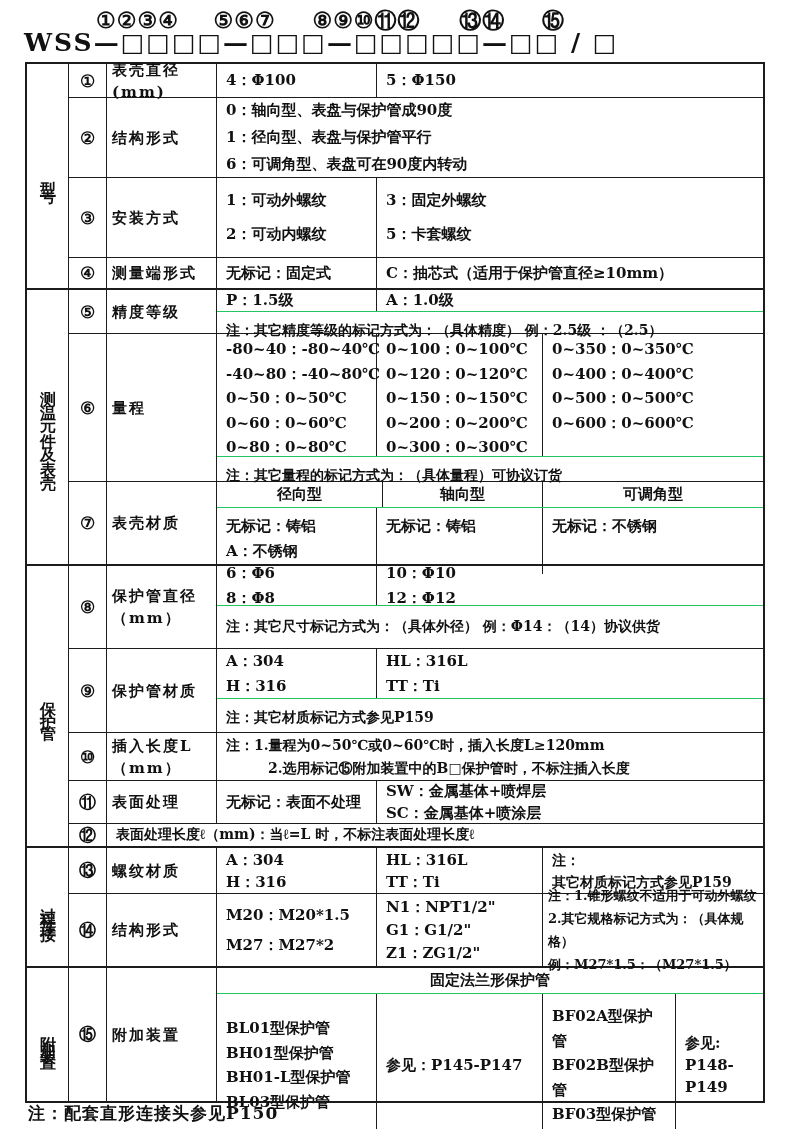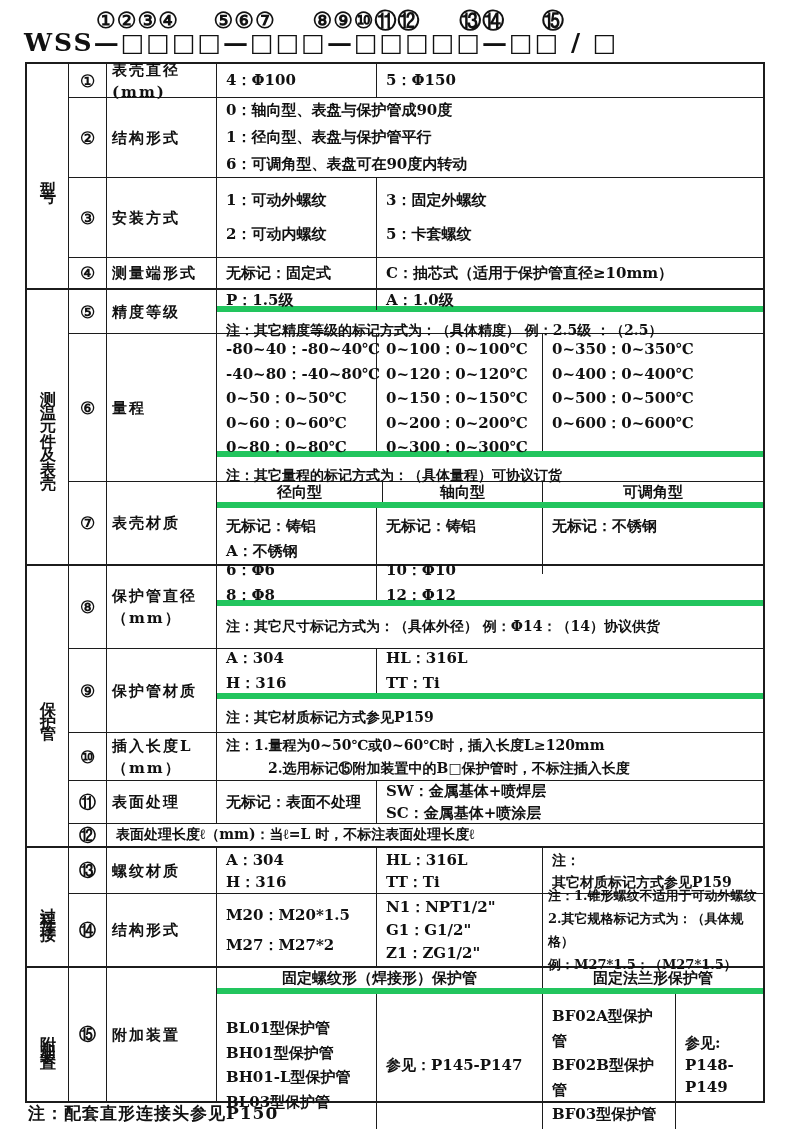--- a/index.html
+++ b/index.html
@@ -23,21 +23,21 @@
   .glabel { width:42px; border-right:1px solid #1c1c1c; display:flex; align-items:center; justify-content:center; box-sizing:border-box; }
   .vtext { writing-mode:vertical-rl; text-orientation:upright; font-size:16px; }
   .ls8 { letter-spacing:8px; } .ls14 { letter-spacing:14px; } .ls12 { letter-spacing:12px; } .ls6 { letter-spacing:6px; }
   .rows { flex:1; display:flex; flex-direction:column; min-width:0; }
   .row { display:flex; border-bottom:1px solid #1c1c1c; box-sizing:border-box; }
   .row:last-child { border-bottom:none; }
   .num { width:38px; border-right:1px solid #1c1c1c; display:flex; align-items:center; justify-content:center; font-size:17px; box-sizing:border-box; flex:none; }
   .name { width:110px; border-right:1px solid #1c1c1c; display:flex; flex-direction:column; justify-content:center; padding:2px 5px; font-size:15px; letter-spacing:2px; box-sizing:border-box; flex:none; line-height:22px; }
   .body { flex:1; display:flex; min-width:0; }
   .body.col { flex-direction:column; }
-  .subrow { display:flex; border-bottom:6px solid #22c55e; box-sizing:border-box; }
+  .subrow { display:flex; border-bottom:1px solid #22c55e; box-sizing:border-box; }
   .subrow:last-child { border-bottom:none; flex:1; }
   .cell { display:flex; flex-direction:column; justify-content:center; padding:10px 9px; box-sizing:border-box; min-width:0; }
   .br { border-right:1px solid #1c1c1c; }
   .w160 { width:160px; flex:none; } .w166 { width:166px; flex:none; } .w133 { width:133px; flex:none; }
   .flex1 { flex:1; }
   .ctr { align-items:center; text-align:center; }
   .top { justify-content:flex-start; }
   
   .h34{height:34px}.h80{height:80px}.h30{height:30px}.h44{height:44px}.h148{height:148px}
   .h82{height:82px}.h83{height:83px}.h84{height:84px}.h48{height:48px}.h43{height:43px}
@@ -272,21 +272,20 @@
     <div class="sec">
       <div class="glabel">
         <span class="vtext ls6">附加装置</span>
       </div>
       <div class="rows">
         <div class="row h133">
           <div class="num">⑮</div>
           <div class="name">附加装置</div>
           <div class="body col">
             <div class="subrow sh26">
-              <div class="cell br t15 ctr" style="width:326px;flex:none">固定螺纹形（焊接形）保护管</div>
               <div class="cell flex1 t15 ctr">固定法兰形保护管</div>
             </div>
             <div class="subrow">
               <div class="cell w160 br t15 pre lh245">BL01型保护管
 BH01型保护管
 BH01-L型保护管
 BL03型保护管</div>
               <div class="cell w166 br t15">参见：P145-P147</div>
               <div class="cell w133 br t15 pre lh245">BF02A型保护管
 BF02B型保护管

